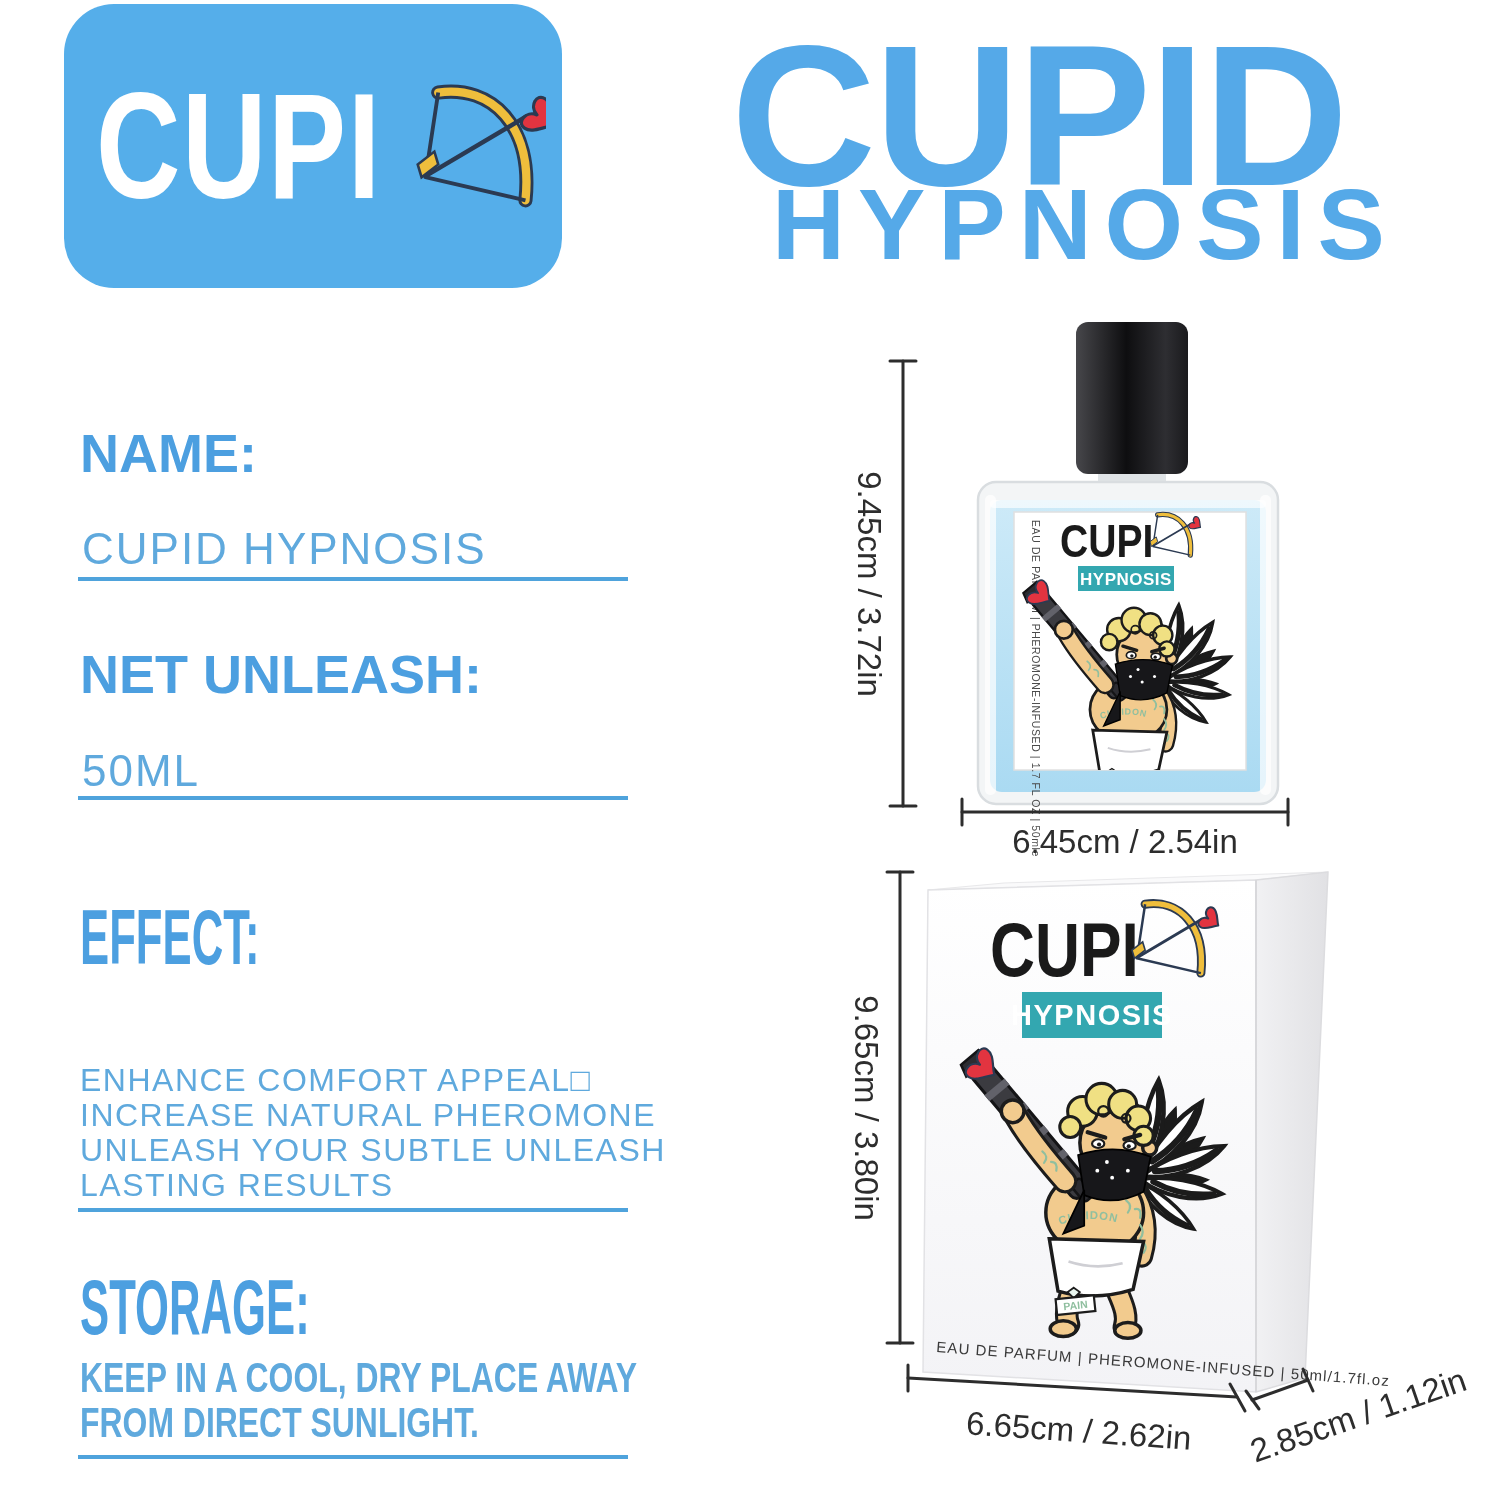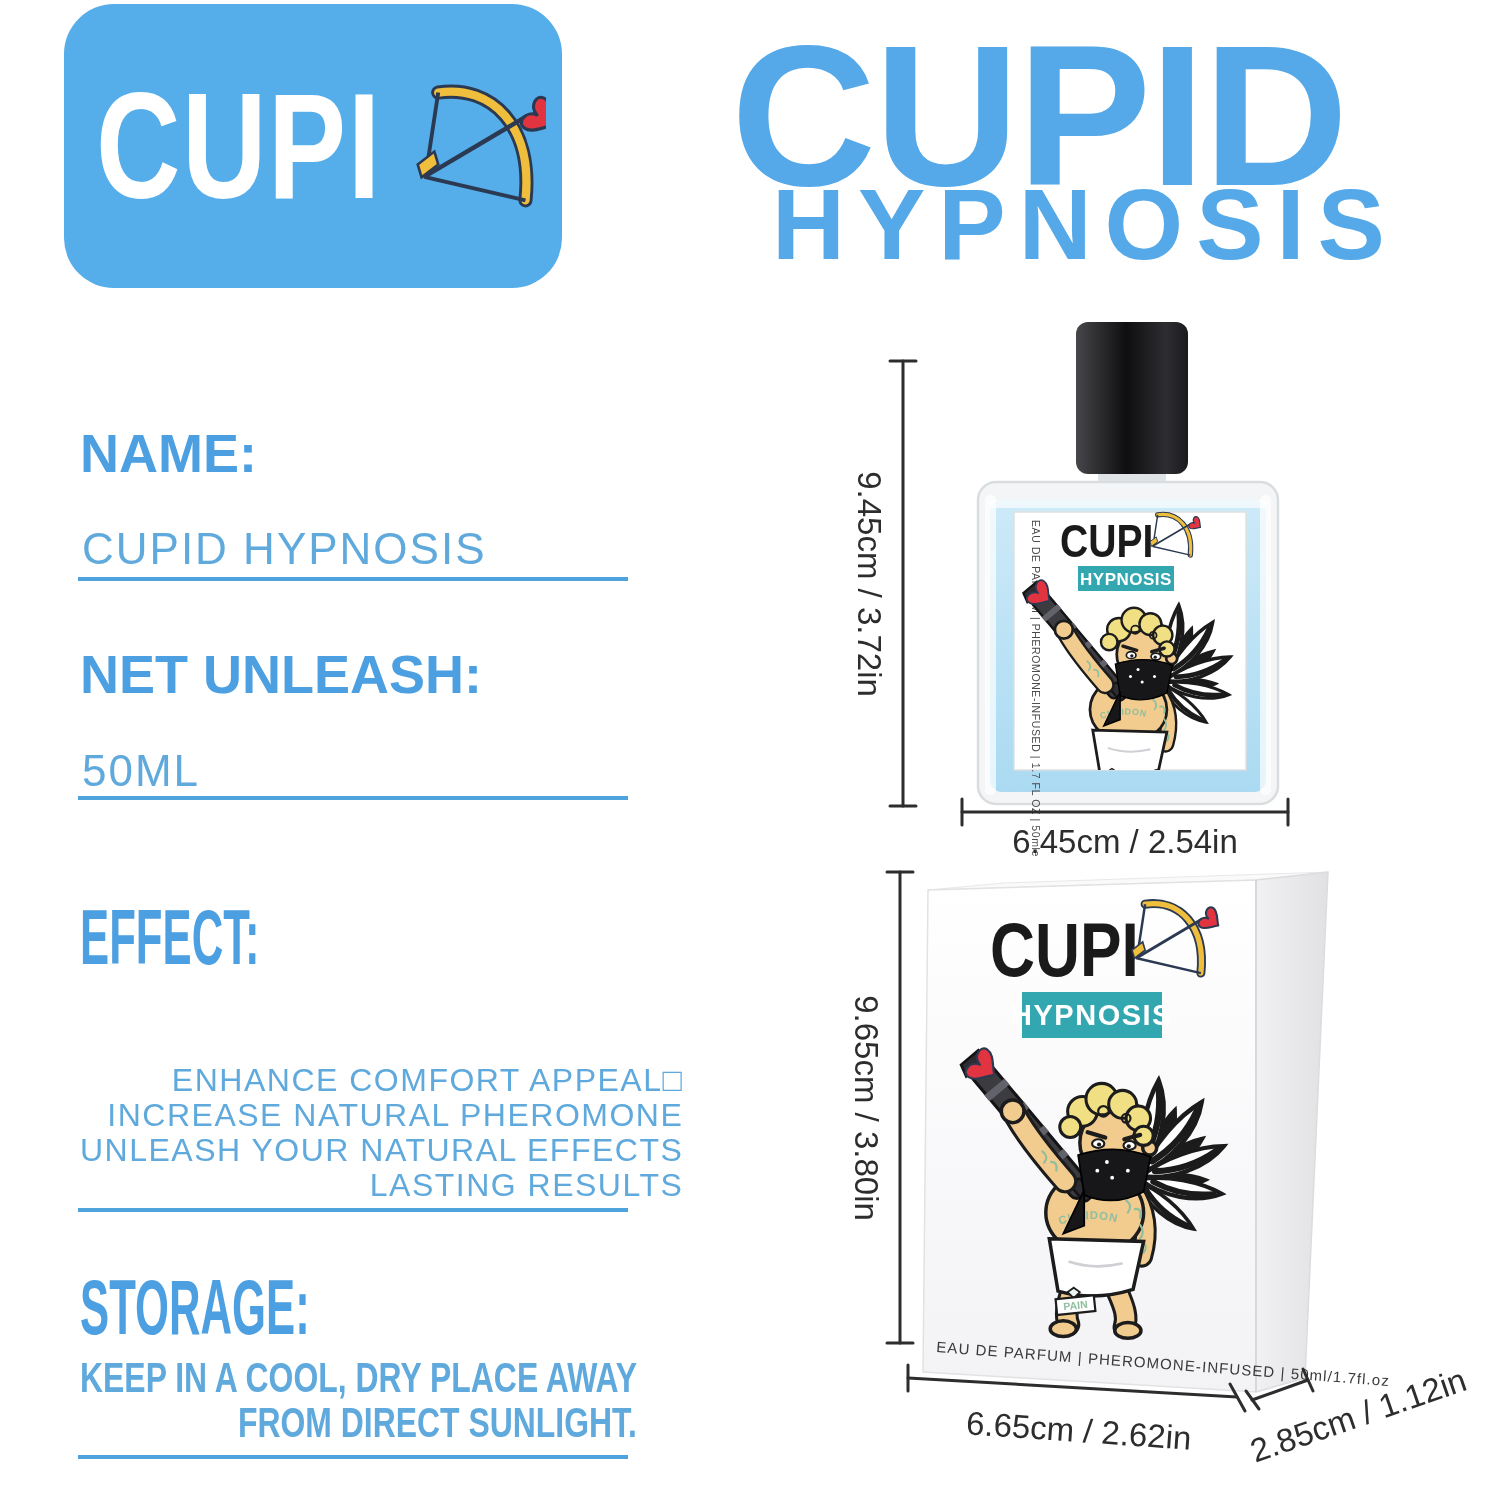--- a/index.html
+++ b/index.html
@@ -2,21 +2,21 @@
 <html style="--sky: #55AEEA; --title: #55A9E8; --head: #4C9FE0; --body: #5FA9DD; --rule: #4FA3DC; --teal: #33A7B0; --red: #E23440; --gold: #EFBE3C; --navy: #2B3A52; --ink: #1A1A1A; --dim: #2D2D2D; --liquid: #B7E0F4; --skin: #F2CB8E; --hair: #F0E083; --tattoo: #8FBF9F;"><head>
 <meta charset="utf-8">
 <style>
   :root{
     --sky:#55AEEA; --title:#55A9E8; --head:#4C9FE0; --body:#5FA9DD; --rule:#4FA3DC;
     --teal:#33A7B0; --red:#E23440; --gold:#EFBE3C; --navy:#2B3A52; --ink:#1A1A1A;
     --dim:#2D2D2D; --liquid:#B7E0F4; --skin:#F2CB8E; --hair:#F0E083; --tattoo:#8FBF9F;
   }
   html,body{margin:0;padding:0;background:#fff;}
   #page{position:relative;width:1499px;height:1500px;background:#fff;overflow:hidden;
-        font-family:"Liberation Sans","DejaVu Sans",sans-serif;text-align:right;}
+        font-family:"Liberation Sans","DejaVu Sans",sans-serif;}
   .abs{position:absolute;}
   .logo-card{left:64px;top:4px;width:498px;height:284px;background:var(--sky);
              border-radius:50px;display:flex;align-items:center;}
   .logo-text{color:#fff;font-weight:bold;font-size:150px;letter-spacing:2px;
              transform:scaleX(0.78);transform-origin:left center;margin-left:32px;line-height:1;}
   .logo-bow{position:absolute;left:346px;top:70px;width:136px;height:150px;}
   .title-main{left:731px;top:0px;font-size:201px;font-weight:bold;color:var(--title);
               letter-spacing:-2px;line-height:1;white-space:nowrap;margin-top:15px;}
   .title-sub{left:772px;top:174px;font-size:101px;font-weight:bold;color:var(--title);
              letter-spacing:13px;line-height:1;white-space:nowrap;}
@@ -211,21 +211,21 @@
   <div class="abs rule" style="top:577px"></div>
 
   <div class="abs spec-head" style="top:645px">NET UNLEASH:</div>
   <div class="abs spec-val" style="top:746px">50ML</div>
   <div class="abs rule" style="top:796px"></div>
 
   <div class="abs spec-head-cond" style="top:898px">EFFECT:</div>
   <div class="abs spec-par" style="top:1063px">
     <div>ENHANCE COMFORT APPEAL□</div>
     <div>INCREASE NATURAL PHEROMONE</div>
-    <div>UNLEASH YOUR NATURAL EFFECTS</div>
+    <div>UNLEASH YOUR SUBTLE UNLEASH</div>
     <div>LASTING RESULTS</div>
   </div>
   <div class="abs rule" style="top:1208px"></div>
 
   <div class="abs spec-head-cond" style="top:1268px">STORAGE:</div>
   <div class="abs spec-par-bold" style="top:1355px">
     <div>KEEP IN A COOL, DRY PLACE AWAY</div>
     <div>FROM DIRECT SUNLIGHT.</div>
   </div>
   <div class="abs rule" style="top:1455px"></div>

